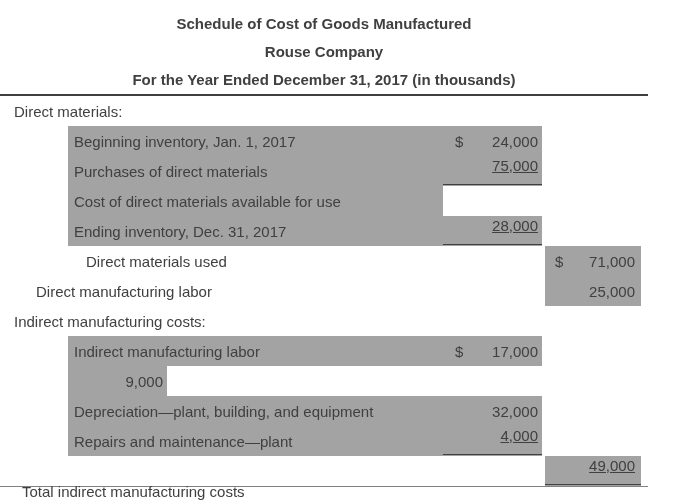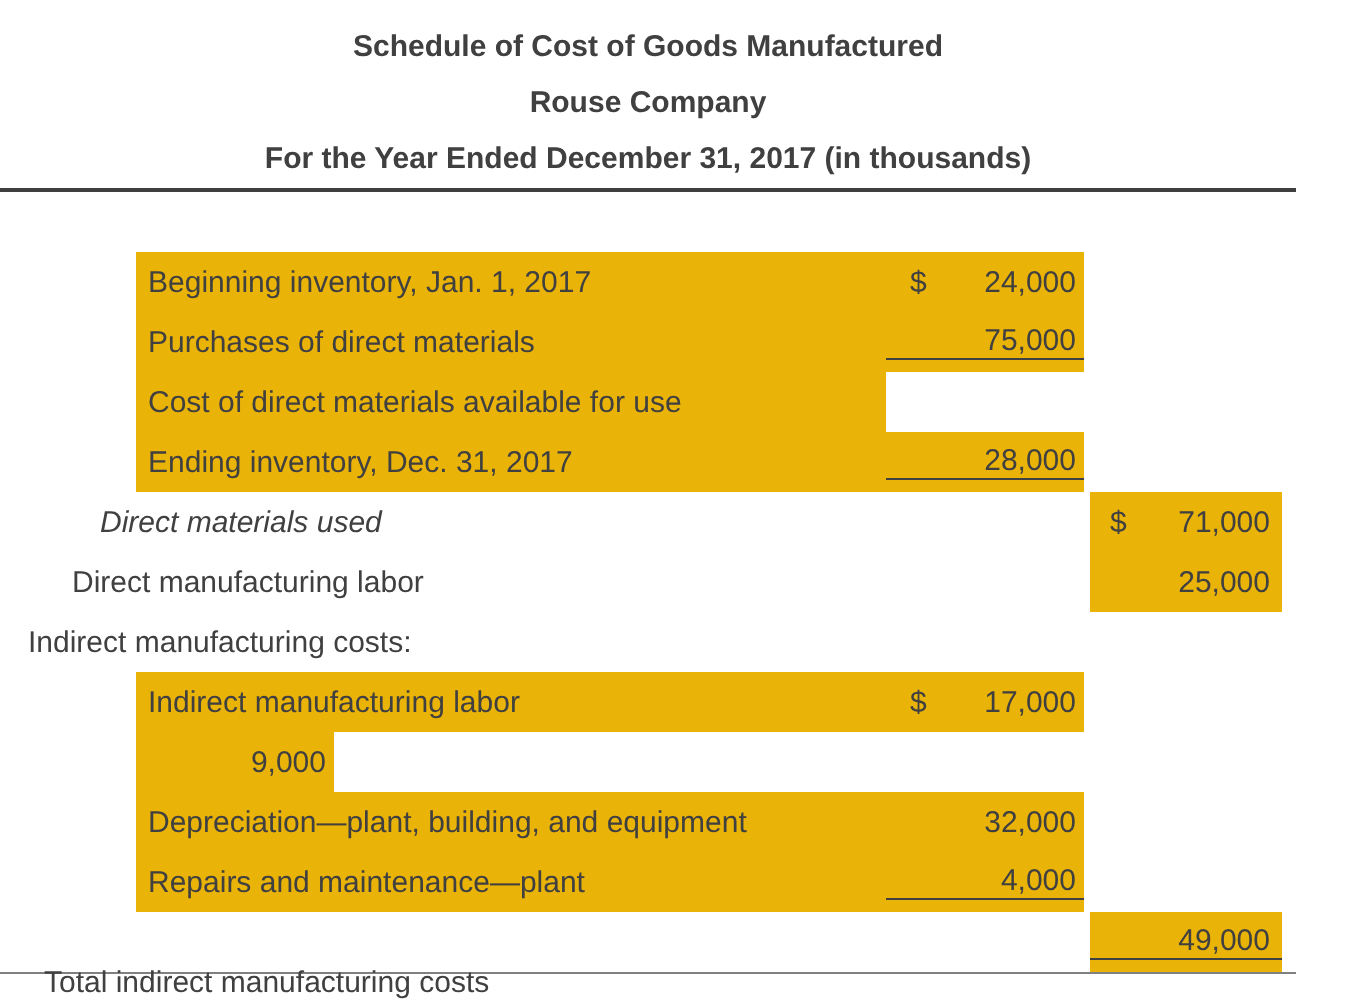--- a/index.html
+++ b/index.html
@@ -15,48 +15,49 @@
   
   .row{display:flex;height:30px;align-items:stretch;}
   .cell{display:flex;align-items:center;box-sizing:border-box;}
   .indent{width:68px;}
   .label{width:375px;padding-left:6px;}
   .label-full{width:545px;}
   .money{width:99px;}
   .money-outer{width:96px;}
   .gap{width:3px;}
   .tail{width:7px;}
-  .shaded{background:#eab308;}
+  .shaded{background:#a3a3a3;}
   .pl14{padding-left:14px;}
   .pl22{padding-left:22px;margin-top:35px;}
   .pl36{padding-left:36px;}
-  .pl86{padding-left:50px;font-style:italic;}
+  .pl86{padding-left:86px;}
   
   .mrow{flex:1;display:flex;justify-content:space-between;align-items:baseline;
         padding:0 4px 0 12px;box-sizing:border-box;}
   .money-outer .mrow{padding:0 6px 0 10px;}
-  .mrow.u{border-bottom:1px solid #404040;padding-bottom:0;}
+  .mrow.u{border-bottom:1px solid #404040;padding-bottom:10px;text-decoration:underline;}
   .cur{min-width:10px;text-align:left;}
   .amt{margin-left:auto;text-align:right;}
   .rows-wrap{border-bottom:1px solid #808080;}
 </style>
 </head>
 <body>
 
 <div class="container">
 
   <div class="titles">
     <div class="title-line">Schedule of Cost of Goods Manufactured</div>
     <div class="title-line">Rouse Company</div>
     <div class="title-line">For the Year Ended December 31, 2017 (in thousands)</div>
   </div>
 
   <div class="rows-wrap">
 
     <div class="row">
+      <div class="cell label-full pl14">Direct materials:</div>
       <div class="cell money-outer"></div>
       <div class="tail"></div>
     </div>
 
     <div class="row">
       <div class="cell indent"></div>
       <div class="cell label shaded">Beginning inventory, Jan. 1, 2017</div>
       <div class="cell money shaded">
         <div class="mrow">
           <span class="cur">$</span>

